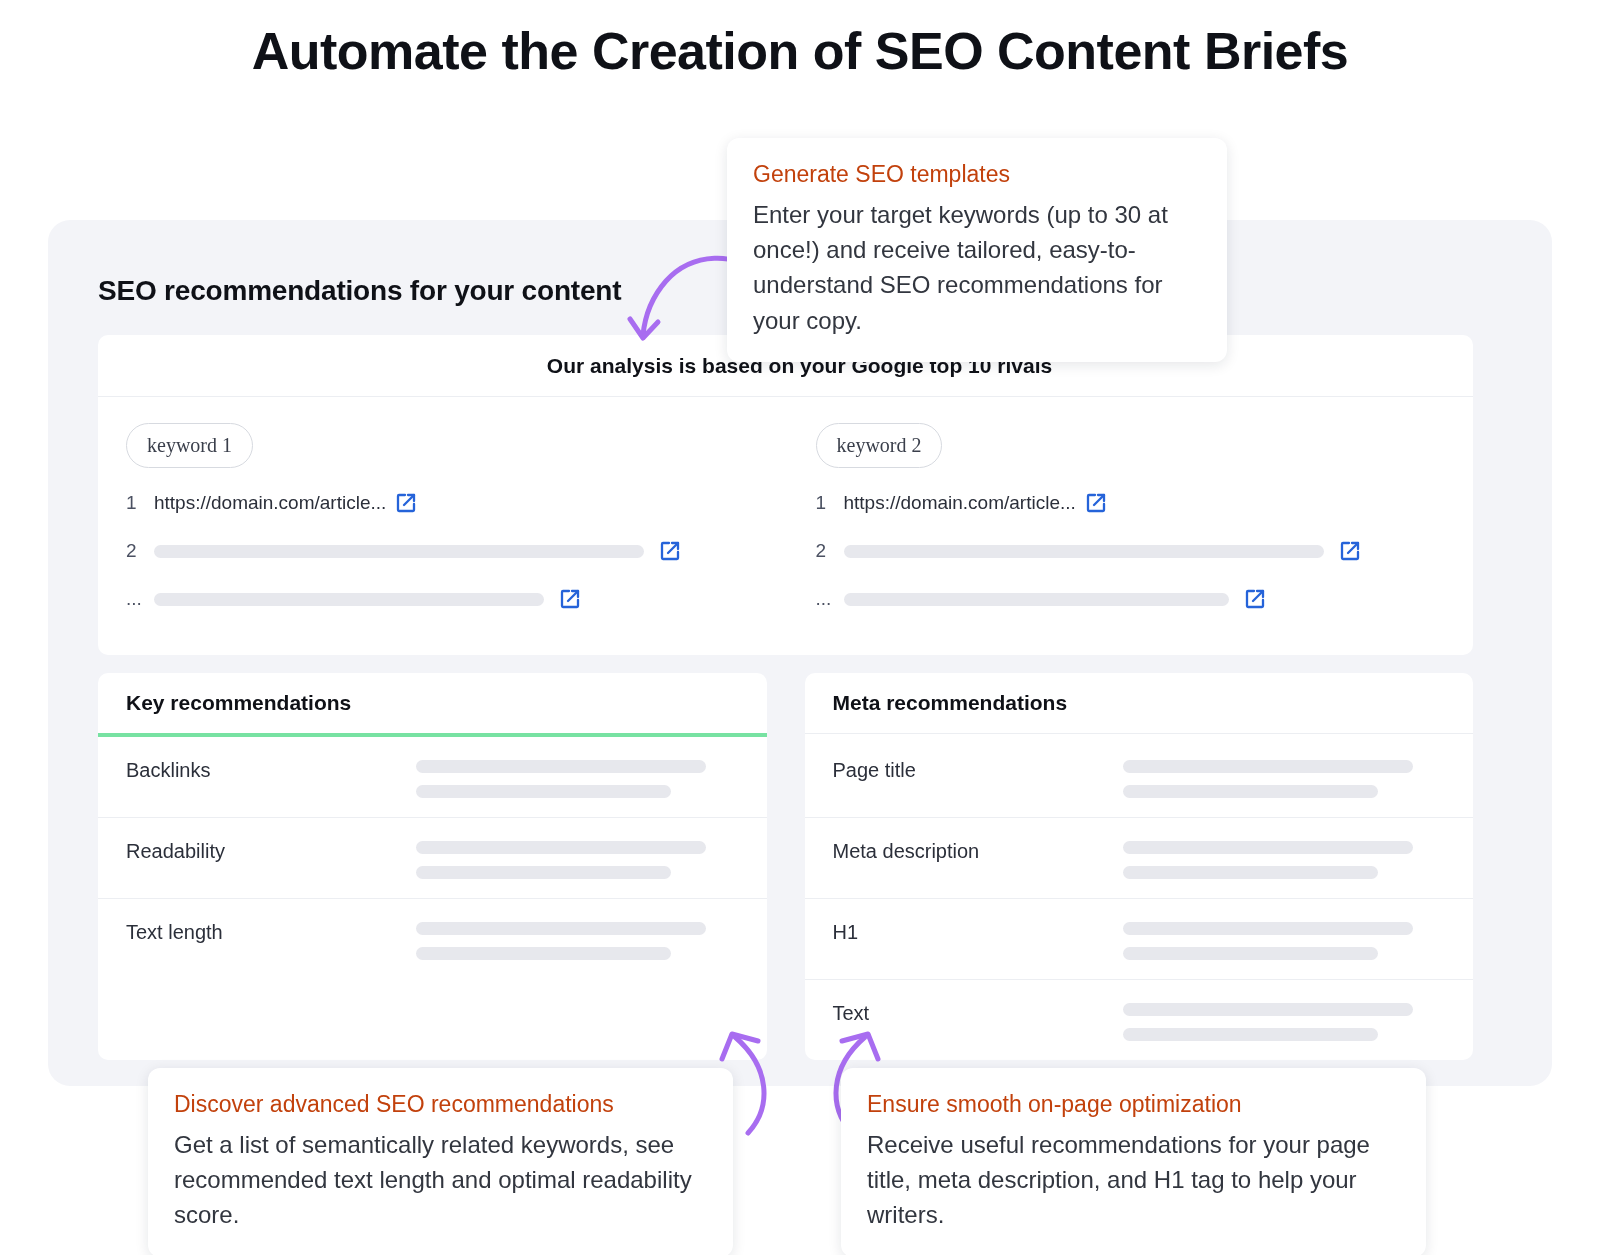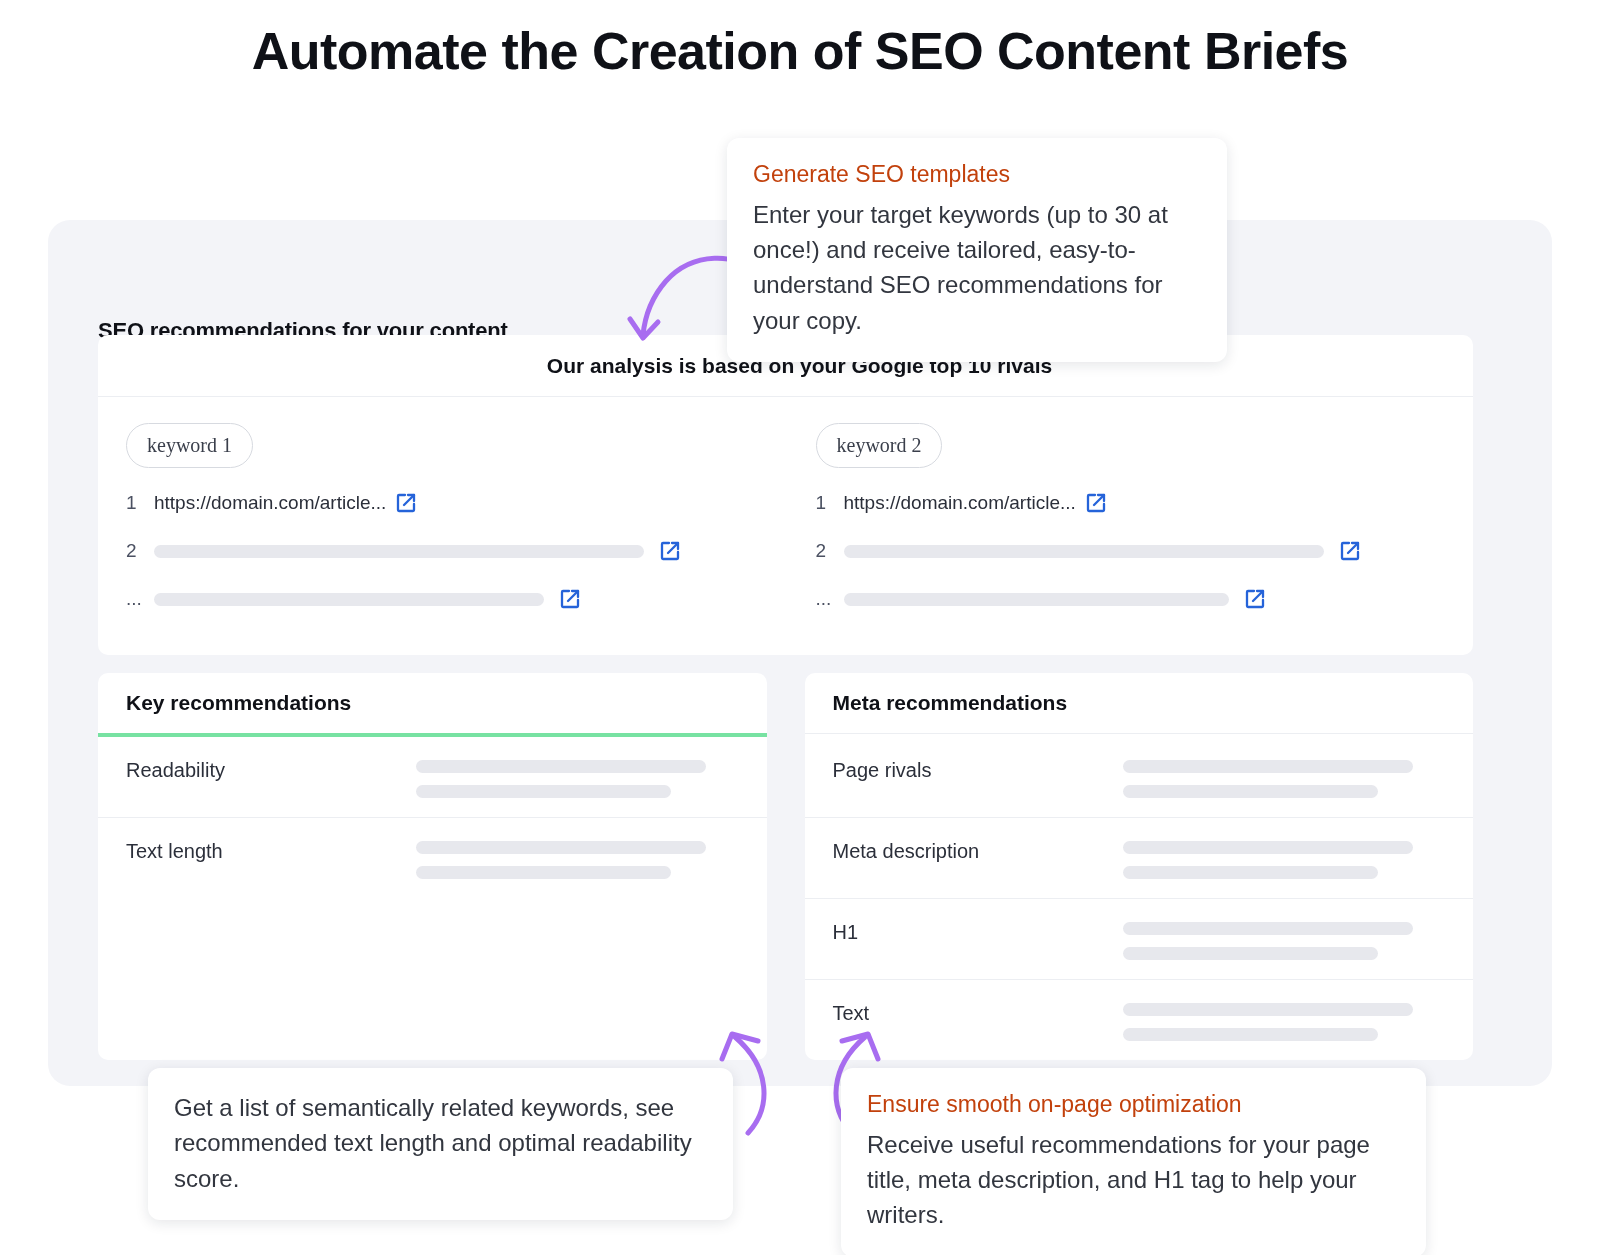--- a/index.html
+++ b/index.html
@@ -37,25 +37,24 @@
     height: 866px;
     background: #f3f4f8;
     border-radius: 22px;
     box-sizing: border-box;
   }
 
   .panel-title {
     position: absolute;
     left: 50px;
     top: 55px;
-    font-size: 22px;
+    font-size: 28px;
     font-weight: bold;
     color: #0f1117;
     letter-spacing: -0.2px;
-    margin-top: 43px;
   }
 
   
   .rivals-card {
     position: absolute;
     left: 50px;
     top: 115px;
     width: 1375px;
     height: 320px;
     background: #ffffff;
@@ -306,20 +305,27 @@
     </div>
   </div>
 
   <div class="rec-row">
 
     <div class="rec-card">
       <div class="rec-card-header">Key recommendations</div>
       <div class="rec-divider green"></div>
 
 
+      <div class="rec-item">
+        <div class="rec-label">Backlinks</div>
+        <div class="rec-bars">
+          <div class="rec-bar long"></div>
+          <div class="rec-bar short"></div>
+        </div>
+      </div>
 
       <div class="rec-item">
         <div class="rec-label">Readability</div>
         <div class="rec-bars">
           <div class="rec-bar long"></div>
           <div class="rec-bar short"></div>
         </div>
       </div>
 
       <div class="rec-item">
@@ -329,21 +335,21 @@
           <div class="rec-bar short"></div>
         </div>
       </div>
     </div>
 
     <div class="rec-card">
       <div class="rec-card-header">Meta recommendations</div>
       <div class="rec-divider grey"></div>
 
       <div class="rec-item">
-        <div class="rec-label">Page rivals</div>
+        <div class="rec-label">Page title</div>
         <div class="rec-bars">
           <div class="rec-bar long"></div>
           <div class="rec-bar short"></div>
         </div>
       </div>
 
       <div class="rec-item">
         <div class="rec-label">Meta description</div>
         <div class="rec-bars">
           <div class="rec-bar long"></div>
@@ -385,19 +391,20 @@
   <path d="M52 118 C 28 92, 30 52, 65 22" stroke="#a86df0" stroke-width="5" stroke-linecap="round"></path>
   <path d="M78 44 L68 19 L42 26" stroke="#a86df0" stroke-width="5" stroke-linecap="round" stroke-linejoin="round"></path>
 </svg>
 
 <div class="tooltip" id="tip-top">
   <div class="tooltip-title">Generate SEO templates</div>
   <div class="tooltip-body">Enter your target keywords (up to 30 at once!) and receive tailored, easy-to-understand SEO recommendations for your copy.</div>
 </div>
 
 <div class="tooltip" id="tip-left">
+  <div class="tooltip-title">Discover advanced SEO recommendations</div>
   <div class="tooltip-body">Get a list of semantically related keywords, see recommended text length and optimal readability score.</div>
 </div>
 
 <div class="tooltip" id="tip-right">
   <div class="tooltip-title">Ensure smooth on-page optimization</div>
   <div class="tooltip-body">Receive useful recommendations for your page title, meta description, and H1 tag to help your writers.</div>
 </div>
 
 </body></html>

